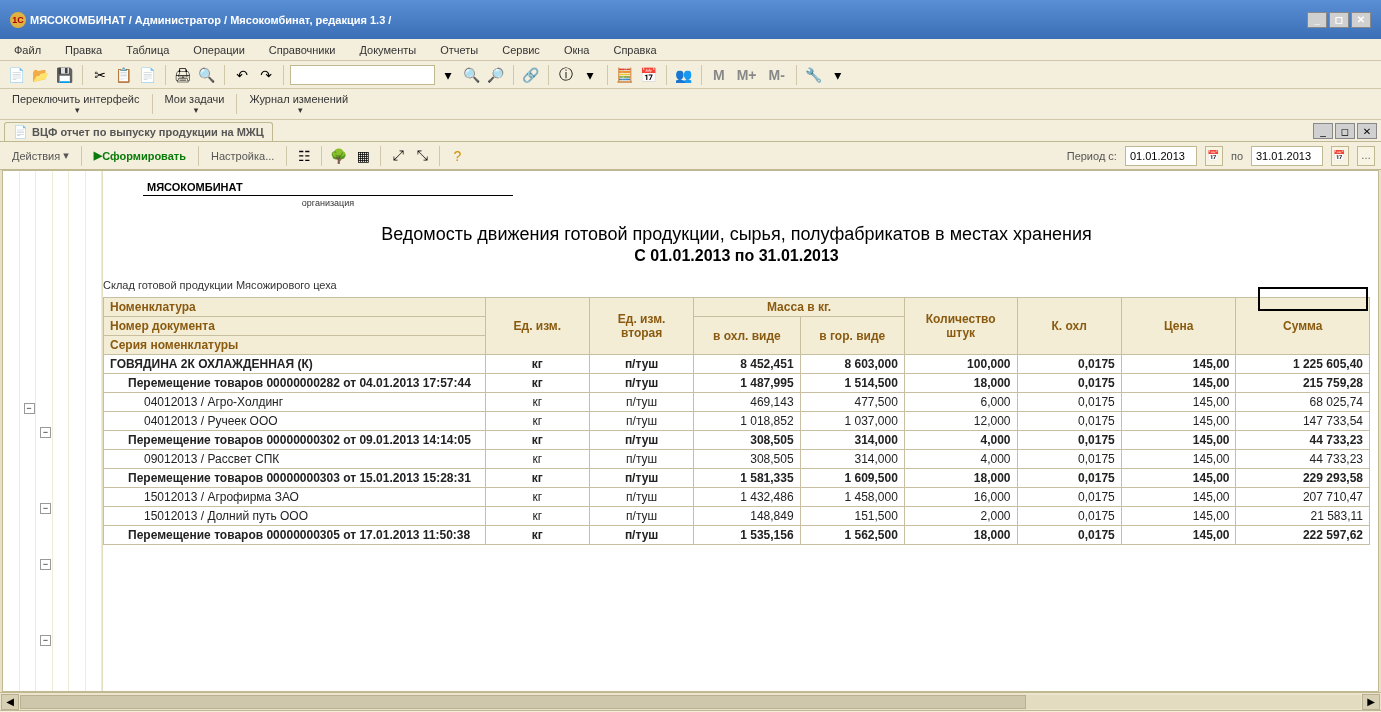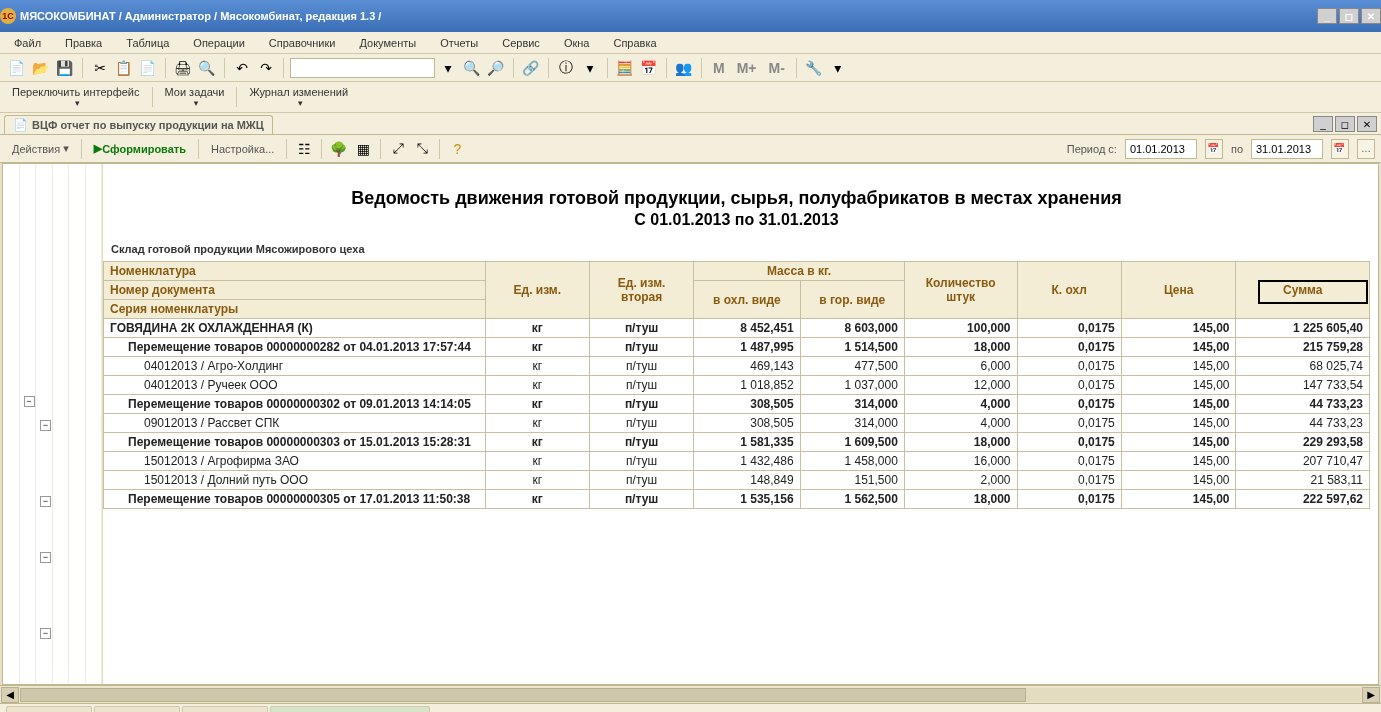--- a/index.html
+++ b/index.html
@@ -8,24 +8,24 @@
     font-family: Tahoma, Arial, sans-serif;
     font-size: 11px;
     background: #e8e0c8;
     overflow: hidden;
     width: 1381px;
     height: 712px;
   }
   .titlebar {
     background: linear-gradient(to bottom, #5a8fd6, #3a6fb6);
     color: #fff;
-    height: 32px;
+    height: 39px;
     display: flex;
     align-items: center;
-    padding: 0 0;
+    padding: 0 10px;
     font-weight: bold;
   }
   .titlebar .win-controls {
     margin-left: auto;
     display: flex;
     gap: 2px;
   }
   .win-btn {
     width: 20px; height: 16px;
     background: #d0d0d0;
@@ -155,24 +155,24 @@
   }
   .outline-col { flex:1; border-right:1px solid #f0ecd8; position:relative;}
   .outline-toggle {
     position:absolute; width:11px; height:11px;
     border:1px solid #999; background:#fff;
     font-size:9px; line-height:9px; text-align:center;
     cursor:default;
   }
   .org-line { display:inline-block; min-width:370px; border-bottom:1px solid #000; padding:2px 4px; font-weight:bold;}
   .org-sub { font-size:9px; color:#333; text-align:center; width:370px; margin-top:2px;}
-  .report-title { text-align:center; font-size:18px; font-weight:bold; margin:16px 0 2px;}
+  .report-title { text-align:center; font-size:18px; font-weight:normal; margin:16px 0 2px;}
   .report-period { text-align:center; font-size:16px; font-weight:bold; margin-bottom:14px;}
   .black-box { position:absolute; right:10px; top:116px; width:110px; height:24px; border:2px solid #000;}
-  .warehouse { margin:4px 0 6px 8px; color:#333;font-weight:bold; }
+  .warehouse { margin:4px 0 6px 0; color:#333; }
   table.report {
     border-collapse: collapse;
     width: 100%;
     table-layout: fixed;
   }
   table.report th, table.report td {
     border: 1px solid #c8bfa0;
     padding: 2px 6px;
     font-size: 12px;
     color: #222;
@@ -361,20 +361,24 @@
       <div class="outline-toggle" style="top:332px;left:4px;">−</div>
       <div class="outline-toggle" style="top:388px;left:4px;">−</div>
       <div class="outline-toggle" style="top:464px;left:4px;">−</div>
     </div>
     <div class="outline-col"></div>
     <div class="outline-col"></div>
     <div class="outline-col"></div>
   </div>
 
   <div class="report-inner">
+    <div style="margin-left:40px;">
+      <span class="org-line">МЯСОКОМБИНАТ</span>
+      <div class="org-sub">организация</div>
+    </div>
     <div class="report-title">Ведомость движения готовой продукции, сырья, полуфабрикатов в местах хранения</div>
     <div class="report-period">С 01.01.2013 по 31.01.2013</div>
     <div class="black-box"></div>
     <div class="warehouse">Склад готовой продукции Мясожирового цеха</div>
 
     <table class="report">
       <colgroup>
         <col class="col-nom">
           <col class="col-unit">
           <col class="col-unit2">

